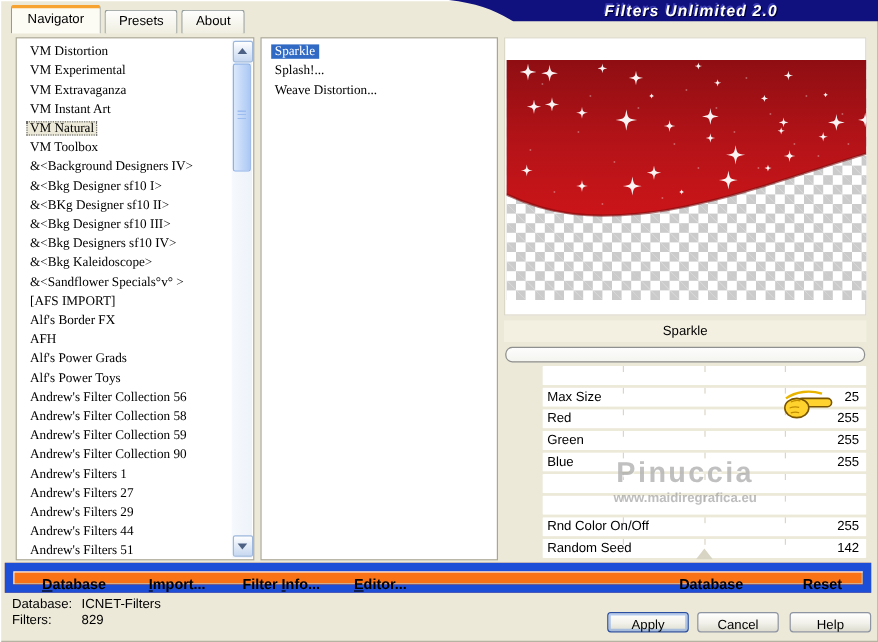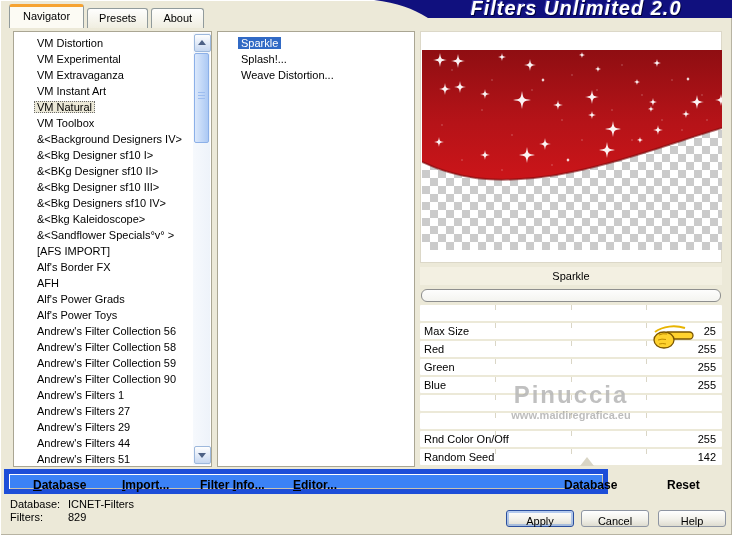--- a/index.html
+++ b/index.html
@@ -2,35 +2,35 @@
 <html><head>
 <meta charset="utf-8">
 <style>
   html,body{margin:0;padding:0;}
   body{width:732px;height:535px;background:#ece9d8;font-family:"Liberation Sans",sans-serif;font-size:11px;color:#000;overflow:hidden;}
   .dialog{position:relative;width:732px;height:535px;background:#ece9d8;box-shadow:inset 1px 1px 0 #fff,inset -1px -1px 0 #b7b3a2;}
 
   
   .banner-svg{position:absolute;top:0;left:0;}
   .banner-title{position:absolute;top:0;left:430px;right:10px;height:18px;line-height:17px;text-align:center;
-    color:#fff;font-size:20px;font-weight:bold;font-style:italic;letter-spacing:1px;
+    color:#fff;font-size:13px;font-weight:bold;font-style:italic;letter-spacing:1px;
     text-shadow:1px 1px 0 #00003c,-1px -1px 0 #3a3ab0;}
 
   
   .tabs{position:absolute;top:4px;left:9px;display:flex;align-items:flex-end;gap:3px;z-index:3;}
   .tab{border:1px solid #919b9c;border-bottom:none;border-radius:3px 3px 0 0;background:linear-gradient(#fefefd,#f0eee1);
     padding:3px 11px 3px;height:13px;cursor:default;}
   .tab.active{border-top:3px solid #f6a332;background:#fcfbf4;padding:3px 13px 5px;height:13px;}
 
   
   .listbox{position:absolute;top:31px;background:#fff;border:1px solid #aaa693;}
   .listbox.cats{left:13px;width:197px;height:434px;}
   .listbox.filters{left:217px;width:196px;height:434px;}
   .list-items{padding:3px 0 0 0;}
-  .li{height:16px;line-height:16px;white-space:nowrap;padding-left:20px;}
+  .li{height:16px;line-height:16px;white-space:nowrap;padding-left:8px;font-family:Liberation Serif, serif;}
   .li span{padding:0 3px;}
   .cats .li.selected span{background:#ece9d8;outline:1px dotted #6b6b6b;outline-offset:-1px;}
   .filters .li.selected span{background:#316ac5;color:#fff;}
 
   
   .scrollbar{position:absolute;top:1px;right:1px;bottom:1px;width:17px;background:linear-gradient(90deg,#f6f9fd,#eef3fa);}
   .sb-btn{position:absolute;left:0;width:15px;height:16px;margin:1px;background:linear-gradient(#fefefe,#c7d8f1);
     border:1px solid #9db8dc;border-radius:2px;}
   .sb-btn.up{top:0;} .sb-btn.down{bottom:0;}
   .sb-btn i{position:absolute;left:3px;width:0;height:0;border-left:4px solid transparent;border-right:4px solid transparent;}
@@ -51,37 +51,37 @@
     background-size:16px 16px;background-position:0 0,8px 8px;}
   .pimg svg{position:absolute;left:0;top:0;}
 
   .caption{position:absolute;left:0;top:236px;width:302px;height:18px;line-height:18px;text-align:center;background:#f3f0e2;}
   .progress{position:absolute;left:1px;top:258px;width:298px;height:11px;border:1px solid #8e8f8f;border-radius:6px;
     background:linear-gradient(#fdfdfd,#f4f4f0);}
 
   .sliders{position:absolute;left:0;top:274px;width:302px;}
   .srow{position:relative;height:16px;line-height:16px;background:#fff;margin-bottom:2px;border-radius:1px;
     background-image:linear-gradient(#dad6c6,#dad6c6),linear-gradient(#dad6c6,#dad6c6),linear-gradient(#dad6c6,#dad6c6);
-    background-size:1px 5px,1px 5px,1px 5px;background-repeat:no-repeat;background-position:25% 0,50% 0,75% 0;}
+    background-size:1px 5px,1px 5px,1px 5px;background-repeat:no-repeat;background-position:25% 0,50% 0,75% 0;margin-left:32px;}
   .srow .lbl{padding-left:4px;}
   .srow .val{position:absolute;right:6px;top:0;}
 
   .seed-thumb{position:absolute;left:160px;top:426px;width:0;height:0;z-index:2;
     border-left:7px solid transparent;border-right:7px solid transparent;border-bottom:9px solid #d9d5c5;}
 
   .wm-name{position:absolute;left:0;top:76px;width:302px;text-align:center;z-index:4;pointer-events:none;
     font-size:24px;font-weight:bold;letter-spacing:2px;color:rgba(140,140,140,.55);text-shadow:0 1px 1px rgba(255,255,255,.7);}
   .wm-url{position:absolute;left:0;top:104px;width:302px;text-align:center;z-index:4;pointer-events:none;
     font-size:11px;font-weight:bold;color:rgba(145,145,145,.6);}
   .wm-wrap{position:absolute;left:0;top:274px;width:302px;height:208px;pointer-events:none;}
 
   .hand{position:absolute;left:231px;top:292px;z-index:5;pointer-events:none;}
 
   
-  .toolbar{position:absolute;left:4px;top:469px;width:604px;height:25px;background:#3b82f6;border:5px solid #1d4ed8;
+  .toolbar{position:absolute;left:4px;top:469px;width:722px;height:25px;background:#f97316;border:7px solid #1d4ed8;
     box-sizing:border-box;box-shadow:inset 1px 1px 0 #fff,inset -1px -1px 0 #c6c2b2;}
   .tbtn{position:absolute;top:0;height:23px;line-height:23px;font-size:12px;font-weight:bold;cursor:default;}
   .tbtn .key{text-decoration:underline;}
   .tb-0{left:24px;} .tb-1{left:113px;} .tb-2{left:191px;} .tb-3{left:284px;} .tb-4{left:555px;} .tb-5{left:658px;}
 
   
   .status{position:absolute;left:10px;top:498px;line-height:13px;}
   .status .row{display:flex;}
   .status .k{width:58px;}
 

